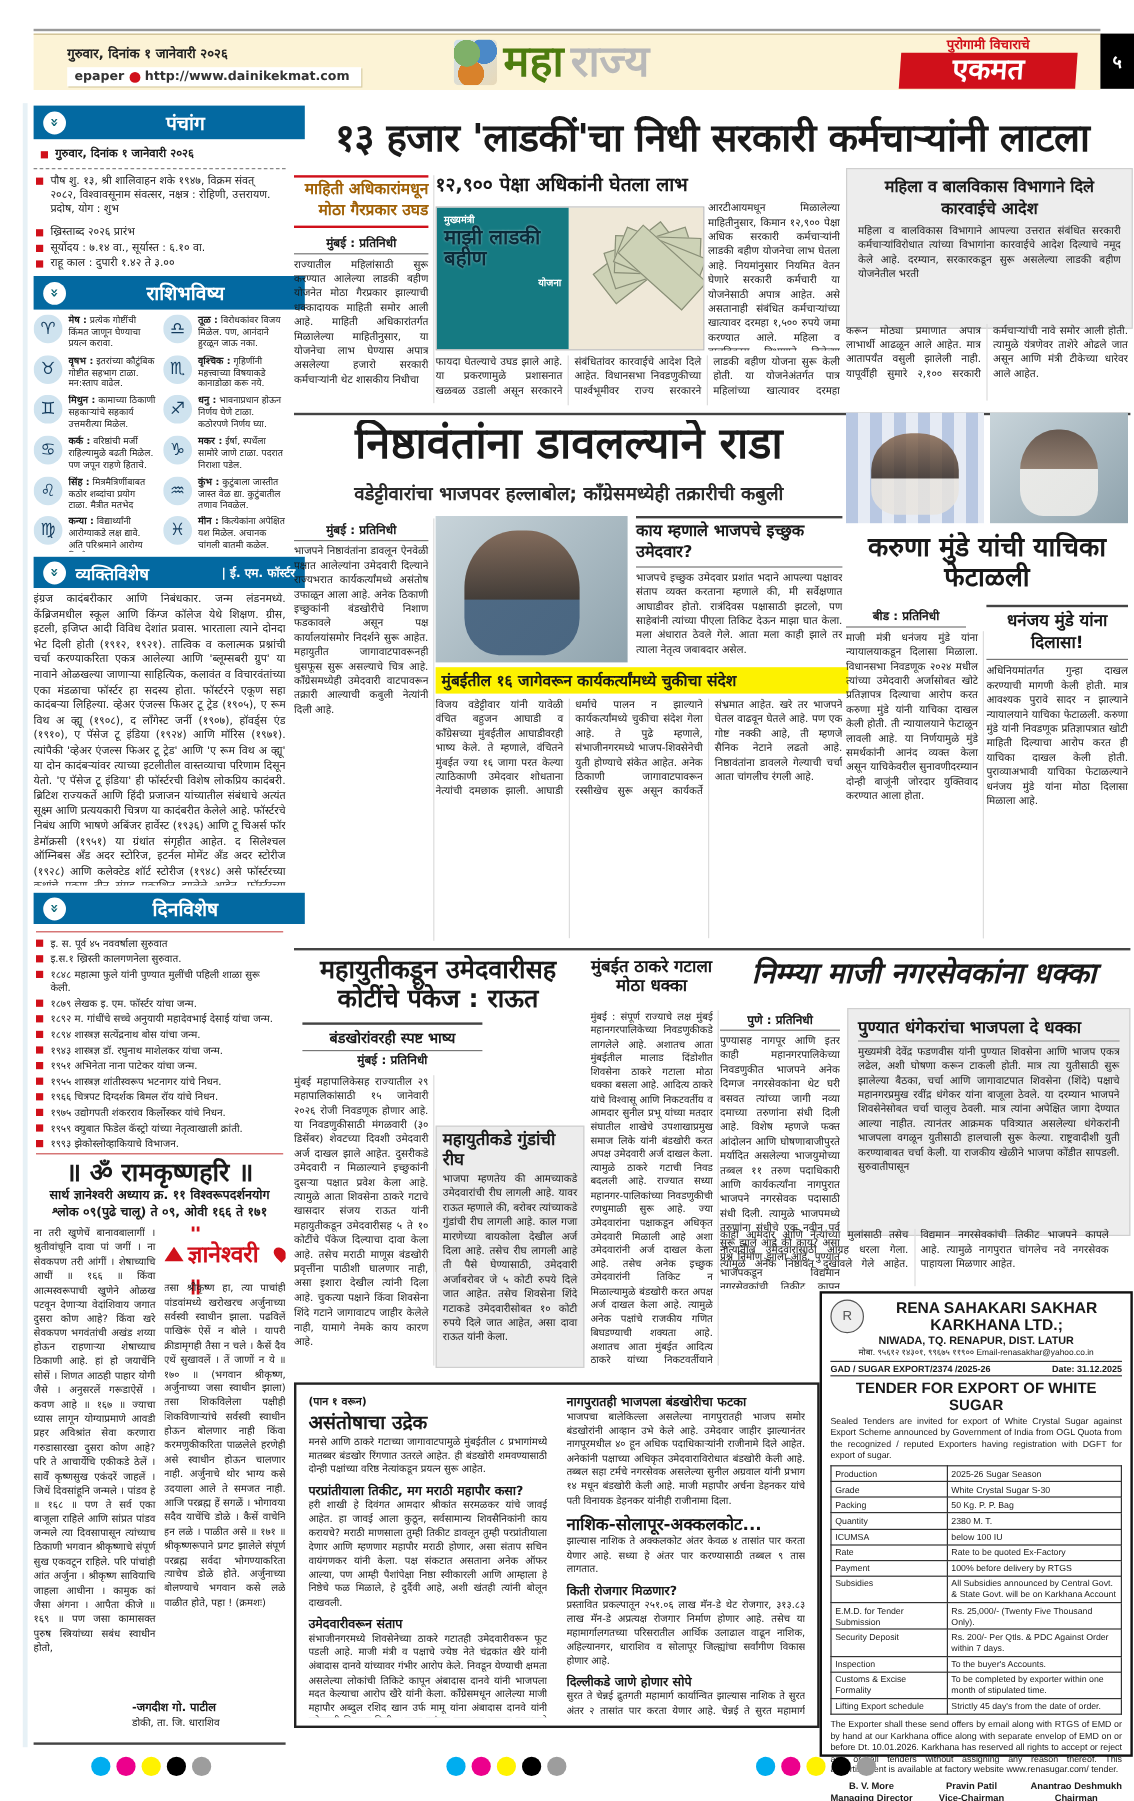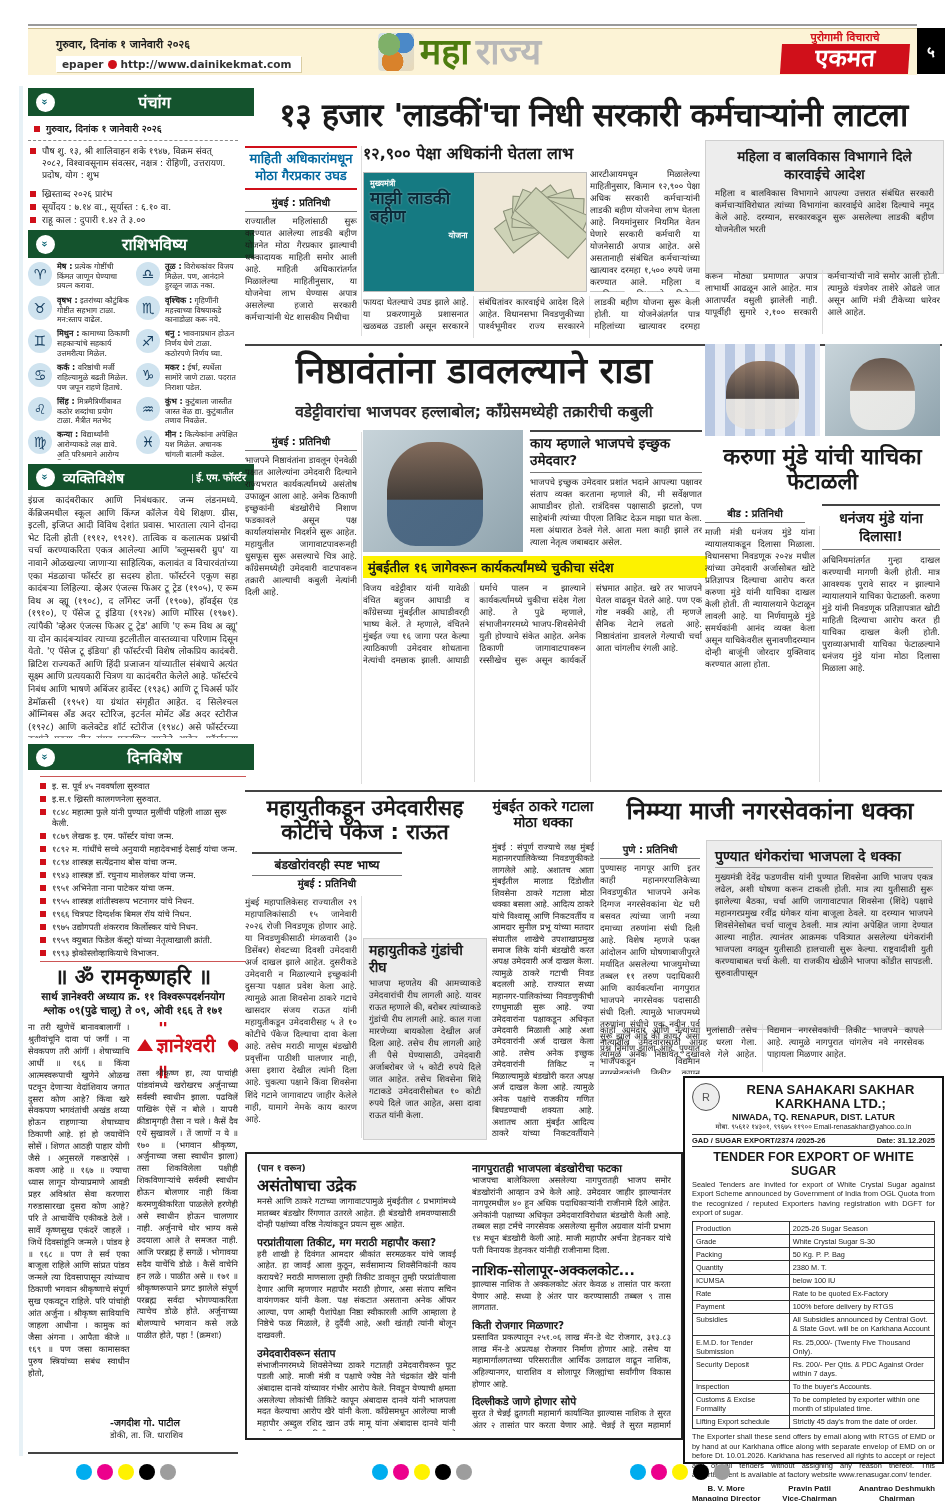--- a/index.html
+++ b/index.html
@@ -20,21 +20,21 @@
     radial-gradient(circle at 30% 30%, #7fb069 0 30%, transparent 31%),
     radial-gradient(circle at 70% 25%, #4b89c8 0 28%, transparent 29%),
     radial-gradient(circle at 40% 75%, #d9822b 0 30%, transparent 31%),
     linear-gradient(135deg,#cfe0ee,#e8d9b8);}
   .mh-red{font-size:36px;font-weight:800;color:#4d7c0f;line-height:1;}
   .mh-gray{font-size:36px;font-weight:800;color:#b9b9b9;line-height:1;}
   .tagline{font-size:11px;font-weight:bold;color:#d0101a;text-align:center;line-height:1.1;}
   .ekmat{background:#d0101a;color:#fff;font-size:24px;font-weight:800;text-align:center;line-height:1.15;transform:skewX(-4deg);padding:1px 10px;}
   .pageno{background:#000;color:#fff;display:flex;align-items:center;justify-content:center;font-size:15px;font-weight:bold;}
   
-  .sec-head{background:#14532d;color:#fff;display:flex;align-items:center;gap:8px;padding:0 8px;font-family:Liberation Serif, serif;}
+  .sec-head{background:#0369a1;color:#fff;display:flex;align-items:center;gap:8px;padding:0 8px;}
   .sec-title{font-size:16px;font-weight:800;flex:1;text-align:center;}
   .sec-title.small{font-size:14px;text-align:left;}
   .sec-sub{font-size:10px;font-weight:bold;margin-left:10px;}
   .circ{width:19px;height:19px;border-radius:50%;background:#fff;color:#0e6776;display:flex;align-items:center;justify-content:center;font-size:12px;font-weight:800;}
   .chev{transform:rotate(90deg);display:inline-block;line-height:1;}
   .bullet-row{display:flex;gap:6px;font-size:9px;line-height:1.35;}
   .bullet-row::before{content:"";flex:0 0 6px;height:6px;background:#d0101a;margin-top:3px;}
   .dashed{border-top:1px dashed #888;}
   .rashi-col{display:flex;flex-direction:column;gap:4px;}
   .rashi-item{display:flex;gap:5px;align-items:flex-start;height:30px;overflow:hidden;}
@@ -47,21 +47,21 @@
   .ram-title{font-size:21px;font-weight:800;text-align:center;}
   .ram-sub{font-size:10.5px;font-weight:bold;text-align:center;line-height:1.3;}
   .ram-body{font-size:8.4px;line-height:1.42;}
   .dny-logo{border:0;background:#fff;display:flex;align-items:center;justify-content:center;gap:4px;}
   .dny-text{color:#d0101a;font-weight:800;font-size:19px;}
   .dny-pin{width:12px;height:12px;border-radius:50% 50% 50% 0;background:#d0101a;transform:rotate(-45deg);}
   .dny-temple{width:0;height:0;border-left:8px solid transparent;border-right:8px solid transparent;border-bottom:12px solid #d0101a;}
   
   .lead-headline{font-size:32px;font-weight:800;text-align:center;white-space:nowrap;letter-spacing:-0.5px;}
   .redrule{border-top:2px solid #d0101a;}
-  .kicker{font-size:13px;font-weight:800;text-align:center;line-height:1.3;color:#0369a1;}
+  .kicker{font-size:13px;font-weight:800;text-align:right;line-height:1.3;color:#a16207;}
   .byline{font-size:10px;font-weight:bold;text-align:center;padding:2px 0;border-bottom:1px solid #777;margin-bottom:3px;}
   .body-s{font-size:8.6px;line-height:1.4;}
   .graybox{background:#ededed;border:1px solid #cfcfcf;padding:7px 9px;}
   .gb-head{font-size:13.5px;font-weight:800;text-align:center;line-height:1.3;margin-bottom:4px;}
   .big-head{font-weight:800;text-align:center;line-height:1.15;}
   .subhead-dark{font-size:15.5px;font-weight:700;color:#2c2c2c;}
   .photo{background:linear-gradient(135deg,#c8d4da,#8fa3ad);position:relative;}
   .photo.warm{background:repeating-linear-gradient(90deg,#b9c8e2 0 10px,#e6ebf4 10px 20px);}
   .photo.warm::after{content:"";position:absolute;left:18%;top:18%;width:64%;height:74%;border-radius:45% 45% 30% 30%;background:linear-gradient(180deg,#8a6a52,#3a2e26 55%,#e8e4de 56%);opacity:.85;}
   .photo.lady::after{content:"";position:absolute;left:22%;top:15%;width:56%;height:78%;border-radius:48% 48% 30% 30%;background:linear-gradient(180deg,#5a463a,#8c7361 45%,#f2f0ec 46%);opacity:.85;}
@@ -116,21 +116,21 @@
     <div class="abs epaper-chip" style="left:28px;bottom:3px;">
       <span>epaper</span>
       <span class="epaper-dot"></span>
       <span>http://www.dainikekmat.com</span>
     </div>
     <div class="abs masthead" style="left:50%;top:4px;transform:translateX(-58%);">
       <div class="collage"></div>
       <span class="mh-red">महा</span>
       <span class="mh-gray">राज्य</span>
     </div>
-    <div class="abs" style="right:8px;top:3px;width:128px;">
+    <div class="abs" style="right:20px;top:3px;width:147px;">
       <div class="tagline">पुरोगामी विचाराचे</div>
       <div class="ekmat">एकमत</div>
     </div>
   </div>
   <div class="abs pageno" style="left:917px;top:28px;width:28px;height:46px;">५</div>
 
   <div class="abs sec-head" style="left:28px;top:88px;width:210px;height:28px;">
     <span class="circ">
         <span class="chev">»</span>
       </span>
@@ -212,21 +212,21 @@
     <span class="sec-sub">| ई. एम. फॉर्स्टर</span>
   </div>
   <div class="abs jt vy-body" style="left:28px;top:494px;width:210px;height:244px;">इंग्रज कादंबरीकार आणि निबंधकार. जन्म लंडनमध्ये. केंब्रिजमधील स्कूल आणि किंग्ज कॉलेज येथे शिक्षण. ग्रीस, इटली, इजिप्त आदी विविध देशांत प्रवास. भारताला त्याने दोनदा भेट दिली होती (१९१२, १९२१). तात्विक व कलात्मक प्रश्नांची चर्चा करण्याकरिता एकत्र आलेल्या आणि 'ब्लूम्सबरी ग्रुप' या नावाने ओळखल्या जाणाऱ्या साहित्यिक, कलावंत व विचारवंतांच्या एका मंडळाचा फॉर्स्टर हा सदस्य होता. फॉर्स्टरने एकूण सहा कादंबऱ्या लिहिल्या. व्हेअर एंजल्स फिअर टू ट्रेड (१९०५), ए रूम विथ अ व्ह्यू (१९०८), द लाँगेस्ट जर्नी (१९०७), हॉवर्ड्स एंड (१९१०), ए पॅसेज टू इंडिया (१९२४) आणि मॉरिस (१९७१). त्यांपैकी 'व्हेअर एंजल्स फिअर टू ट्रेड' आणि 'ए रूम विथ अ व्ह्यू' या दोन कादंबऱ्यांवर त्याच्या इटलीतील वास्तव्याचा परिणाम दिसून येतो. 'ए पॅसेज टू इंडिया' ही फॉर्स्टरची विशेष लोकप्रिय कादंबरी. ब्रिटिश राज्यकर्ते आणि हिंदी प्रजाजन यांच्यातील संबंधाचे अत्यंत सूक्ष्म आणि प्रत्ययकारी चित्रण या कादंबरीत केलेले आहे. फॉर्स्टरचे निबंध आणि भाषणे अबिंजर हार्वेस्ट (१९३६) आणि टू चिअर्स फॉर डेमॉक्रसी (१९५१) या ग्रंथांत संगृहीत आहेत. द सिलेश्चल ऑम्निबस अँड अदर स्टोरिज, इटर्नल मोमेंट अँड अदर स्टोरीज (१९२८) आणि कलेक्टेड शॉर्ट स्टोरीज (१९४८) असे फॉर्स्टरच्या कथांचे एकूण तीन संग्रह प्रकाशित झालेले आहेत. फॉर्स्टरच्या कादंबऱ्यांतील काही विषय या ना त्या प्रकारे त्याच्या कथांतूनही आलेले आहेत.</div>
 
   <div class="abs sec-head" style="left:28px;top:744px;width:210px;height:26px;">
     <span class="circ">
         <span class="chev">»</span>
       </span>
     <span class="sec-title">दिनविशेष</span>
   </div>
-  <div class="abs ov" style="left:40px;top:776px;width:206px;height:180px;border-top:1px solid #c55;border-bottom:1px solid #c55;padding-top:4px;">
+  <div class="abs ov" style="left:30px;top:776px;width:206px;height:180px;border-top:1px solid #c55;border-bottom:1px solid #c55;padding-top:4px;">
     <div class="din-item">इ. स. पूर्व ४५  नववर्षाला सुरुवात</div>
     <div class="din-item">इ.स.१  ख्रिस्ती कालगणनेला सुरुवात.</div>
     <div class="din-item">१८४८  महात्मा फुले यांनी पुण्यात मुलींची पहिली शाळा सुरू केली.</div>
     <div class="din-item">१८७९  लेखक इ. एम. फॉर्स्टर यांचा जन्म.</div>
     <div class="din-item">१८९२  म. गांधींचे सच्चे अनुयायी महादेवभाई देसाई यांचा जन्म.</div>
     <div class="din-item">१८९४  शास्त्रज्ञ सत्येंद्रनाथ बोस यांचा जन्म.</div>
     <div class="din-item">१९४३  शास्त्रज्ञ डॉ. रघुनाथ माशेलकर यांचा जन्म.</div>
     <div class="din-item">१९५१  अभिनेता नाना पाटेकर यांचा जन्म.</div>
     <div class="din-item">१९५५  शास्त्रज्ञ शांतीस्वरूप भटनागर यांचे निधन.</div>
     <div class="din-item">१९६६  चित्रपट दिग्दर्शक बिमल रॉय यांचे निधन.</div>
@@ -326,21 +326,21 @@
   <div class="abs jt body-s ov" style="left:245px;top:896px;width:112px;height:242px;border-right:1px solid #ddd;padding-right:4px;">मुंबई महापालिकेसह राज्यातील २९ महापालिकांसाठी १५ जानेवारी २०२६ रोजी निवडणूक होणार आहे. या निवडणुकीसाठी मंगळवारी (३० डिसेंबर) शेवटच्या दिवशी उमेदवारी अर्ज दाखल झाले आहेत. दुसरीकडे उमेदवारी न मिळाल्याने इच्छुकांनी दुसऱ्या पक्षात प्रवेश केला आहे. त्यामुळे आता शिवसेना ठाकरे गटाचे खासदार संजय राऊत यांनी महायुतीकडून उमेदवारीसह ५ ते १० कोटींचे पॅकेज दिल्याचा दावा केला आहे. तसेच मराठी माणूस बंडखोरी प्रवृत्तींना पाठीशी घालणार नाही, असा इशारा देखील त्यांनी दिला आहे. चुकत्या पक्षाने किंवा शिवसेना शिंदे गटाने जागावाटप जाहीर केलेले नाही, यामागे नेमके काय कारण आहे.</div>
   <div class="abs photo raut" style="left:363px;top:852px;width:122px;height:86px;"></div>
   <div class="abs inset" style="left:363px;top:938px;width:122px;height:200px;">
     <div class="inset-head">महायुतीकडे गुंडांची रीघ</div>
     <div class="jt body-s ov" style="height:160px;padding:0 5px 4px;">भाजपा म्हणतेय की आमच्याकडे उमेदवारांची रीघ लागली आहे. यावर राऊत म्हणाले की, बरोबर त्यांच्याकडे गुंडांची रीघ लागली आहे. काल गजा मारणेच्या बायकोला देखील अर्ज दिला आहे. तसेच रीघ लागली आहे ती पैसे घेण्यासाठी, उमेदवारी अर्जाबरोबर जे ५ कोटी रुपये दिले जात आहेत. तसेच शिवसेना शिंदे गटाकडे उमेदवारीसोबत १० कोटी रुपये दिले जात आहेत, असा दावा राऊत यांनी केला.</div>
   </div>
 
   <div class="abs big-head" style="left:492px;top:798px;width:102px;font-size:14px;">मुंबईत ठाकरे गटाला मोठा धक्का</div>
   <div class="abs jt" style="left:492px;top:842px;width:102px;height:296px;font-size:8.3px;line-height:1.38;overflow:hidden;border-right:1px solid #ddd;padding-right:4px;">मुंबई : संपूर्ण राज्याचे लक्ष मुंबई महानगरपालिकेच्या निवडणुकीकडे लागलेले आहे. अशातच आता मुंबईतील मालाड दिंडोशीत शिवसेना ठाकरे गटाला मोठा धक्का बसला आहे. आदित्य ठाकरे यांचे विश्वासू आणि निकटवर्तीय व आमदार सुनील प्रभू यांच्या मतदार संघातील शाखेचे उपशाखाप्रमुख समाज लिके यांनी बंडखोरी करत अपक्ष उमेदवारी अर्ज दाखल केला. त्यामुळे ठाकरे गटाची निवड बदलली आहे. राज्यात सध्या महानगर-पालिकांच्या निवडणुकीची रणधुमाळी सुरू आहे. ज्या उमेदवारांना पक्षाकडून अधिकृत उमेदवारी मिळाली आहे अशा उमेदवारांनी अर्ज दाखल केला आहे. तसेच अनेक इच्छुक उमेदवारांनी तिकिट न मिळाल्यामुळे बंडखोरी करत अपक्ष अर्ज दाखल केला आहे. त्यामुळे अनेक पक्षांचे राजकीय गणित बिघडण्याची शक्यता आहे. अशातच आता मुंबईत आदित्य ठाकरे यांच्या निकटवर्तीयाने बंडखोरी केल्याचे समोर आले आहे. त्यामुळे शिवसेना ठाकरे गटाची चिंता वाढली आहे.</div>
 
-  <div class="abs big-head" style="left:600px;top:798px;width:340px;font-size:24px;">निम्म्या माजी नगरसेवकांना धक्का</div>
+  <div class="abs big-head" style="left:600px;top:798px;width:340px;font-size:24px;font-style:italic;">निम्म्या माजी नगरसेवकांना धक्का</div>
   <div class="abs byline" style="left:600px;top:840px;width:100px;">पुणे : प्रतिनिधी</div>
   <div class="abs jt body-s ov" style="left:600px;top:862px;width:100px;height:212px;">पुण्यासह नागपूर आणि इतर काही महानगरपालिकेच्या निवडणुकीत भाजपने अनेक दिग्गज नगरसेवकांना थेट घरी बसवत त्यांच्या जागी नव्या दमाच्या तरुणांना संधी दिली आहे. विशेष म्हणजे फक्त आंदोलन आणि घोषणाबाजीपुरते मर्यादित असलेल्या भाजयुमोच्या तब्बल ११ तरुण पदाधिकारी आणि कार्यकर्त्यांना नागपुरात भाजपने नगरसेवक पदासाठी संधी दिली. त्यामुळे भाजपमध्ये तरुणांना संधीचे एक नवीन पर्व सुरू झाले आहे की काय? असा प्रश्न निर्माण झाला आहे. पुण्यात भाजपकडून विद्यमान नगरसेवकांची तिकीट कापून नव्यांना संधी देण्यात आली असून पुण्यात भाजपने बंडा निम्म्या माजी नगरसेवकांना उमेदवारी नाकारल्याचे बघायला मिळाले आहे.</div>
   <div class="abs graybox" style="left:706px;top:840px;width:218px;height:178px;padding:5px 8px;">
     <div class="b" style="font-size:14px;border-bottom:1px solid #999;padding-bottom:2px;margin-bottom:3px;">पुण्यात धंगेकरांचा भाजपला दे धक्का</div>
     <div class="jt body-s ov" style="height:146px;">मुख्यमंत्री देवेंद्र फडणवीस यांनी पुण्यात शिवसेना आणि भाजप एकत्र लढेल, अशी घोषणा करून टाकली होती. मात्र त्या युतीसाठी सुरू झालेल्या बैठका, चर्चा आणि जागावाटपात शिवसेना (शिंदे) पक्षाचे महानगरप्रमुख रवींद्र धंगेकर यांना बाजूला ठेवले. या दरम्यान भाजपने शिवसेनेसोबत चर्चा चालूच ठेवली. मात्र त्यांना अपेक्षित जागा देण्यात आल्या नाहीत. त्यानंतर आक्रमक पवित्र्यात असलेल्या धंगेकरांनी भाजपला वगळून युतीसाठी हालचाली सुरू केल्या. राष्ट्रवादीशी युती करण्याबाबत चर्चा केली. या राजकीय खेळीने भाजपा कोंडीत सापडली. सुरुवातीपासून</div>
   </div>
   <div class="abs jt body-s cols2" style="left:600px;top:1024px;width:324px;height:48px;">काही आमदार आणि नेत्यांच्या मुलांसाठी तसेच नात्यातील उमेदवारांसाठी आग्रह धरला गेला. त्यामुळे अनेक निष्ठावंत दुखावले गेले आहेत. विद्यमान नगरसेवकांची तिकीट भाजपने कापले आहे. त्यामुळे नागपुरात चांगलेच नवे नगरसेवक पाहायला मिळणार आहेत.</div>
 
   <div class="abs tender" style="left:683px;top:1076px;width:243px;height:374px;">
     <div style="display:flex;align-items:center;gap:6px;">

